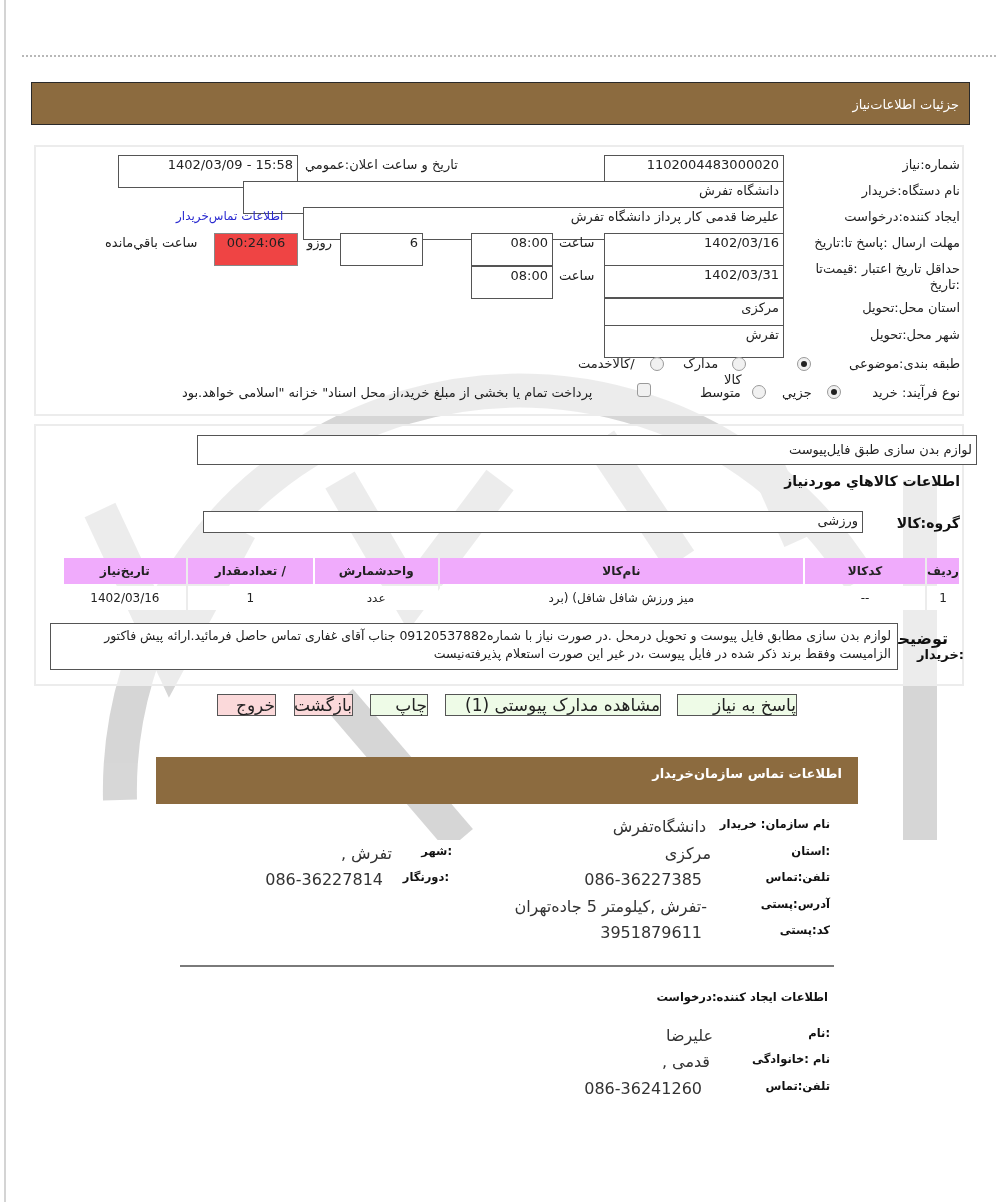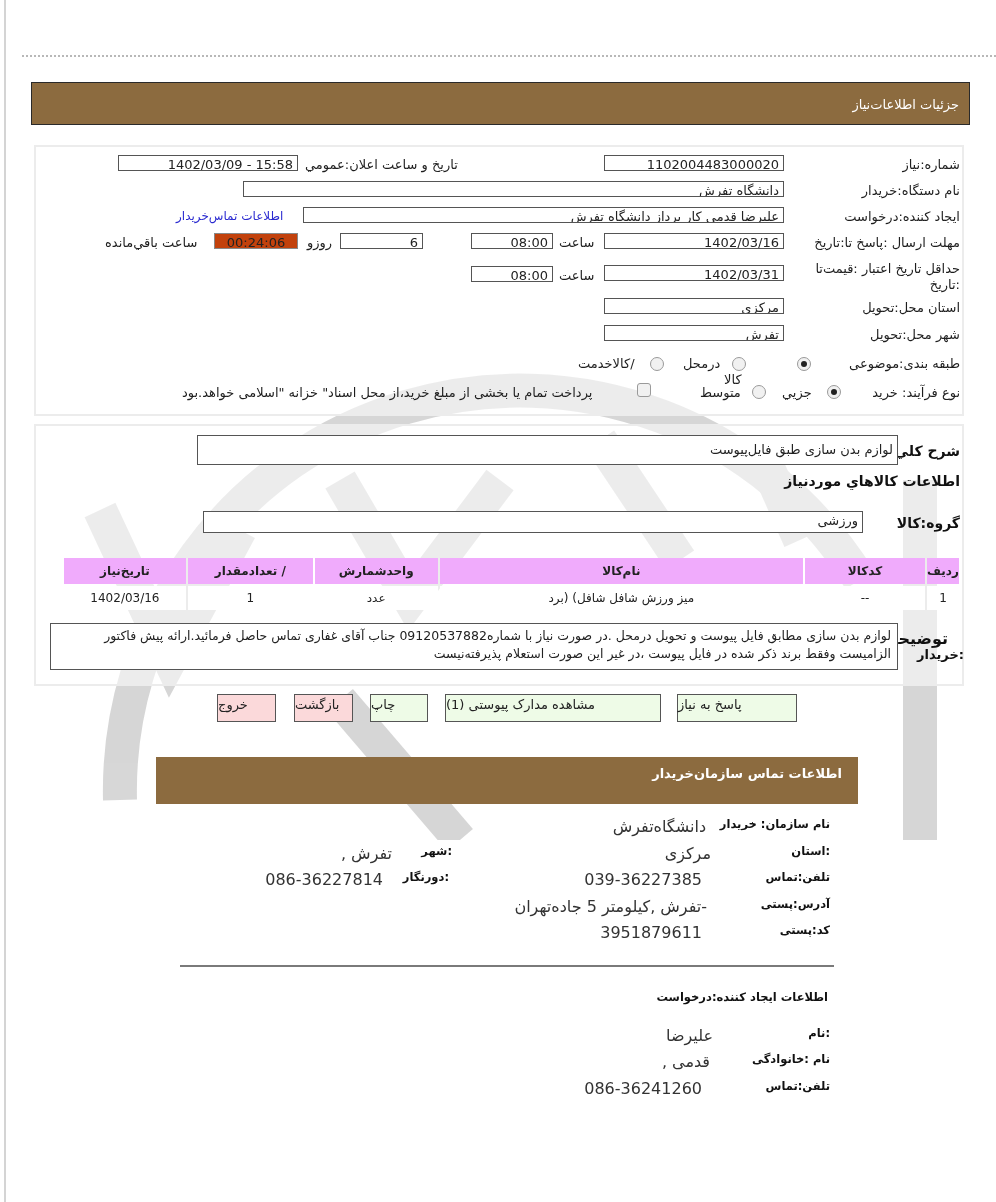--- a/index.html
+++ b/index.html
@@ -15,38 +15,38 @@
     .bar { position: absolute; background: #8c6b3f; color: #ffffff; direction: rtl; }
     .bar-top { left: 31px; top: 82px; width: 939px; height: 43px; border: 1px solid #2a2a2a; }
     .bar-top .txt { position: absolute; right: 10px; top: 14px; font-size: 13px; }
 
     .panel { position: absolute; background: rgba(255,255,255,0.55); border: 2px solid #ececec; }
     .panel1 { left: 34px; top: 145px; width: 930px; height: 271px; }
     .panel2 { left: 34px; top: 424px; width: 930px; height: 262px; }
 
     .abs { position: absolute; white-space: nowrap; }
     .lbl { direction: rtl; font-size: 13px; color: #1e1e1e; }
-    .box { position: absolute; height: 16px; border: 1px solid #555; background: #fff; font-size: 13px; padding: 0 4px; line-height: 18px; direction: rtl; text-align: right; white-space: nowrap; overflow: hidden; }
+    .box { position: absolute; height: 33px; border: 1px solid #555; background: #fff; font-size: 13px; padding: 0 4px; line-height: 18px; direction: rtl; text-align: right; white-space: nowrap; overflow: hidden; }
     .box.ltr { direction: ltr; text-align: right; }
-    .box.timer { background: #c2410c; text-align: center; direction: ltr; border-color: #888; }
+    .box.timer { background: #ef4444; text-align: center; direction: ltr; border-color: #888; }
     .link { color: #2a2ad0; direction: rtl; font-size: 12px; }
 
     .radio { position: absolute; width: 14px; height: 14px; border-radius: 50%; border: 1px solid #9a9a9a; background: #f1f1f1; }
     .radio.on::after { content: ""; position: absolute; left: 3px; top: 3px; width: 6px; height: 6px; border-radius: 50%; background: #222; }
     .check { position: absolute; width: 14px; height: 14px; border: 1px solid #9a9a9a; border-radius: 3px; background: #f1f1f1; }
 
     .bold-lbl { direction: rtl; font-weight: bold; font-size: 14px; color: #111; }
 
     table.items { position: absolute; left: 62px; top: 556px; width: 899px; border-collapse: separate; border-spacing: 2px; direction: rtl; font-size: 12px; }
     table.items th { background: #f0abfc; color: #222; height: 26px; font-weight: bold; font-size: 12px; }
     table.items td { height: 24px; text-align: center; background: #fff; }
 
     .desc-box { position: absolute; left: 50px; top: 623px; width: 848px; height: 47px; border: 1px solid #555; background: #fff; direction: rtl; font-size: 12.5px; line-height: 18px; padding: 3px 6px; overflow: hidden; }
 
-    .btn { position: absolute; height: 28px; border: 1px solid #555; font-size: 13px; text-align: left; line-height: 20px; direction: rtl; cursor: pointer; }
+    .btn { position: absolute; height: 22px; border: 1px solid #555; font-size: 17px; text-align: right; line-height: 20px; direction: rtl; cursor: pointer; }
     .btn.green { background: #eefbe7; }
     .btn.pink { background: #fbd9da; }
 
     .bar-contact { left: 156px; top: 757px; width: 702px; height: 47px; }
     .bar-contact .txt { position: absolute; right: 16px; top: 9px; font-size: 13px; font-weight: bold; }
 
     .c-lbl { direction: rtl; font-weight: bold; font-size: 11.5px; color: #111; }
     .c-val { direction: rtl; font-size: 16px; color: #333; }
     .c-val.ltr { direction: ltr; }
     .hr { position: absolute; left: 180px; top: 965px; width: 654px; height: 2px; background: #7a7a7a; }
@@ -106,36 +106,36 @@
 <span class="abs lbl" style="right:36px; top:300px;">استان محل:تحویل</span>
 <div class="box" style="left:604px; top:298px; width:180px;">مرکزی</div>
 
 <span class="abs lbl" style="right:36px; top:327px;">شهر محل:تحویل</span>
 <div class="box" style="left:604px; top:325px; width:180px;">تفرش</div>
 
 <span class="abs lbl" style="right:36px; top:356px;">طبقه بندی:موضوعی</span>
 <span class="radio on" style="left:797px; top:357px;"></span>
 <span class="abs lbl" style="left:724px; top:356px;margin-top:16px;">کالا</span>
 <span class="radio" style="left:732px; top:357px;"></span>
-<span class="abs lbl" style="left:683px; top:356px;">درمحل</span>
+<span class="abs lbl" style="left:683px; top:356px;">مدارک</span>
 <span class="radio" style="left:650px; top:357px;"></span>
 <span class="abs lbl" style="left:578px; top:356px;">/کالاخدمت</span>
 
 <span class="abs lbl" style="right:36px; top:385px;">نوع فرآیند: خرید</span>
 <span class="radio on" style="left:827px; top:385px;"></span>
 <span class="abs lbl" style="left:782px; top:385px;">جزيي</span>
 <span class="radio" style="left:752px; top:385px;"></span>
 <span class="abs lbl" style="left:700px; top:385px;">متوسط</span>
 <span class="check" style="left:637px; top:383px;"></span>
 <span class="abs lbl" style="left:182px; top:385px;text-align:center;">پرداخت تمام یا بخشی از مبلغ خرید،از محل اسناد" خزانه "اسلامی خواهد.بود</span>
 
 <div class="panel panel2"></div>
 
 <span class="abs bold-lbl" style="right:36px; top:443px;">شرح کلي:نیاز</span>
-<div class="box" style="left:197px; top:435px; width:701px; height:30px; line-height:28px;">لوازم بدن سازی طبق فایل‌پیوست</div>
+<div class="box" style="left:197px; top:435px; width:780px; height:30px; line-height:28px;">لوازم بدن سازی طبق فایل‌پیوست</div>
 
 <span class="abs bold-lbl" style="right:36px; top:473px;">اطلاعات کالاهاي موردنیاز</span>
 
 <span class="abs bold-lbl" style="right:36px; top:515px;">گروه:کالا</span>
 <div class="box" style="left:203px; top:511px; width:660px; height:22px;">ورزشی</div>
 
 <table class="items">
   <thead>
     <tr>
       <th style="width:31px;">رديف</th>
@@ -174,21 +174,21 @@
 
 <span class="abs c-lbl" style="right:166px; top:817px;">نام سازمان: خریدار</span>
 <span class="abs c-val" style="right:290px; top:817px;">دانشگاه‌تفرش</span>
 
 <span class="abs c-lbl" style="right:166px; top:844px;">:استان</span>
 <span class="abs c-val" style="right:285px; top:844px;">مرکزی</span>
 <span class="abs c-lbl" style="right:544px; top:844px;">:شهر</span>
 <span class="abs c-val" style="right:604px; top:844px;">تفرش ,</span>
 
 <span class="abs c-lbl" style="right:166px; top:870px;">تلفن:تماس</span>
-<span class="abs c-val ltr" style="right:294px; top:870px;">039-36227385</span>
+<span class="abs c-val ltr" style="right:294px; top:870px;">086-36227385</span>
 <span class="abs c-lbl" style="right:547px; top:870px;">:دورنگار</span>
 <span class="abs c-val ltr" style="right:613px; top:870px;">086-36227814</span>
 
 <span class="abs c-lbl" style="right:166px; top:897px;">آدرس:پستی</span>
 <span class="abs c-val" style="right:289px; top:897px;">-تفرش ,کیلومتر 5 جاده‌تهران</span>
 
 <span class="abs c-lbl" style="right:166px; top:923px;">کد:پستی</span>
 <span class="abs c-val ltr" style="right:294px; top:923px;">3951879611</span>
 
 <div class="hr"></div>

